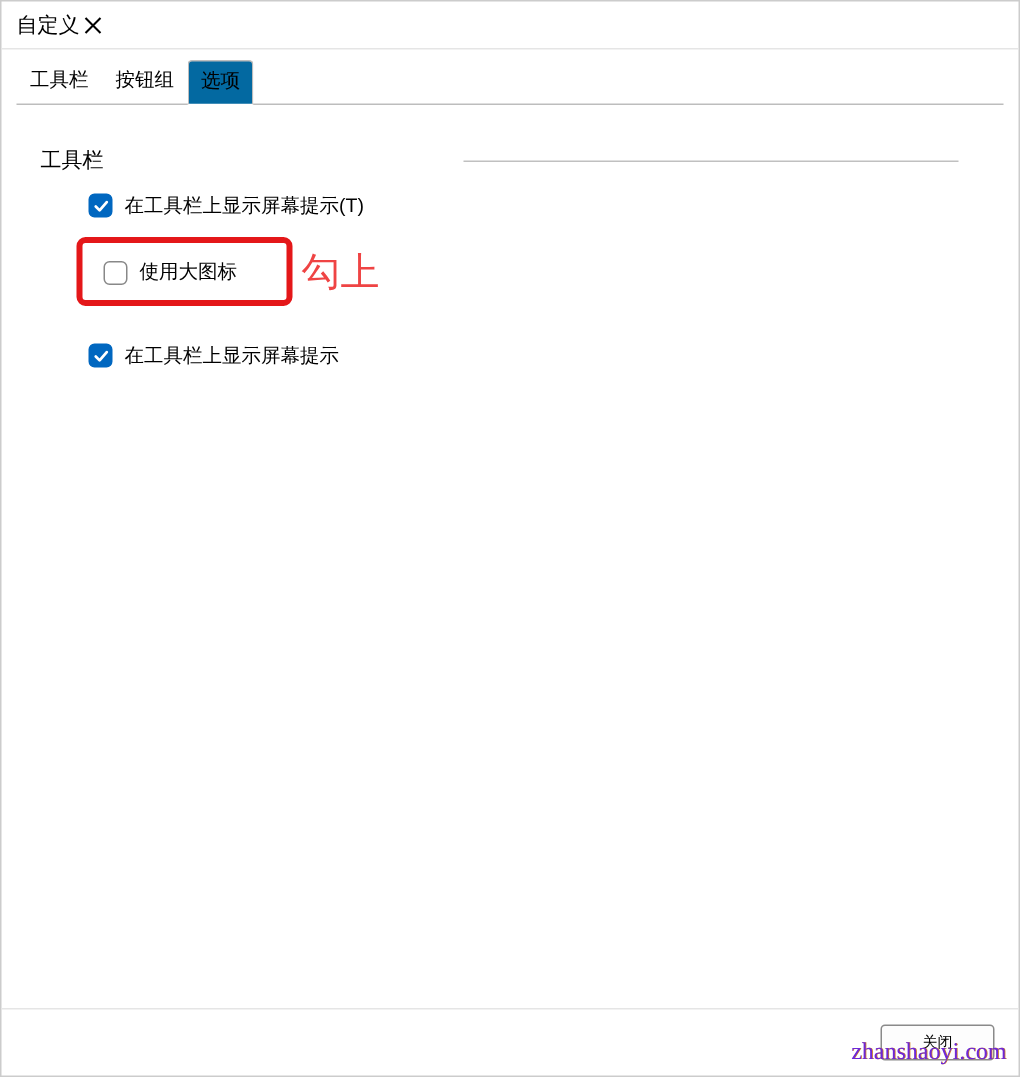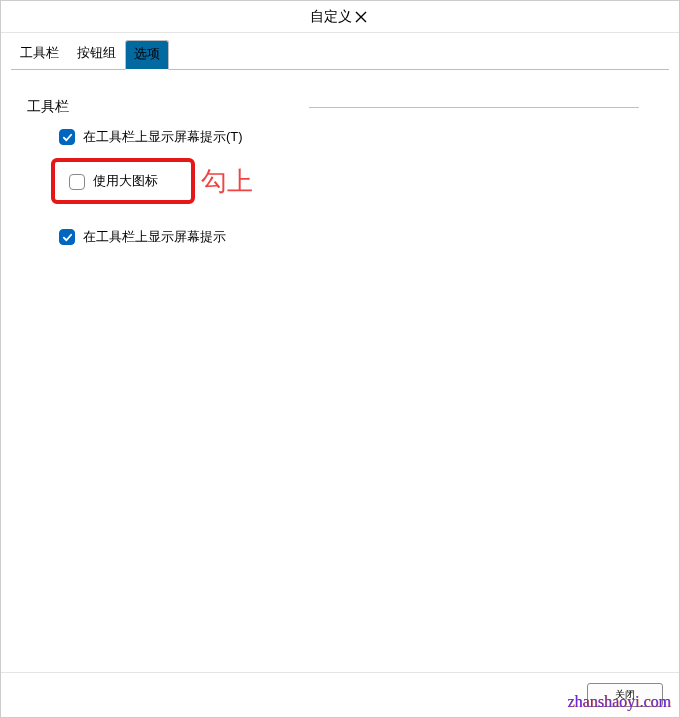--- a/index.html
+++ b/index.html
@@ -8,21 +8,21 @@
     width: 680px; height: 718px;
     font-family: "Microsoft YaHei", "PingFang SC", Arial, sans-serif;
     font-size: 13px;
     color: #000;
     background: #fff;
     overflow: hidden;
     position: relative;
   }
   .window { width: 680px; height: 718px; border: 1px solid #ccc; display: flex; flex-direction: column; background: #fff; }
   .titlebar {
-    height: 32px; display: flex; align-items: center; justify-content: center;
+    height: 32px; display: flex; align-items: center; justify-content: flex-start;
     padding: 0 10px; border-bottom: 1px solid #e5e5e5;
   }
   .titlebar .title { font-size: 14px; }
   .close-x { width: 18px; height: 18px; display: flex; align-items: center; justify-content: center; cursor: pointer; }
   .close-x svg { width: 12px; height: 12px; }
 
   .tabs { display: flex; padding: 6px 10px 0 10px; font-size: 13px; }
   .tab { padding: 4px 8px 6px 8px; cursor: pointer; border: 1px solid transparent; border-bottom: none; }
   .tab.active { border: 1px solid #bdbdbd; border-bottom: 1px solid #fff; background: #0369a1; position: relative; top: 1px; border-radius: 3px 3px 0 0; }
   .tabstrip-border { height: 1px; background: #bdbdbd; margin: 0 10px; }

